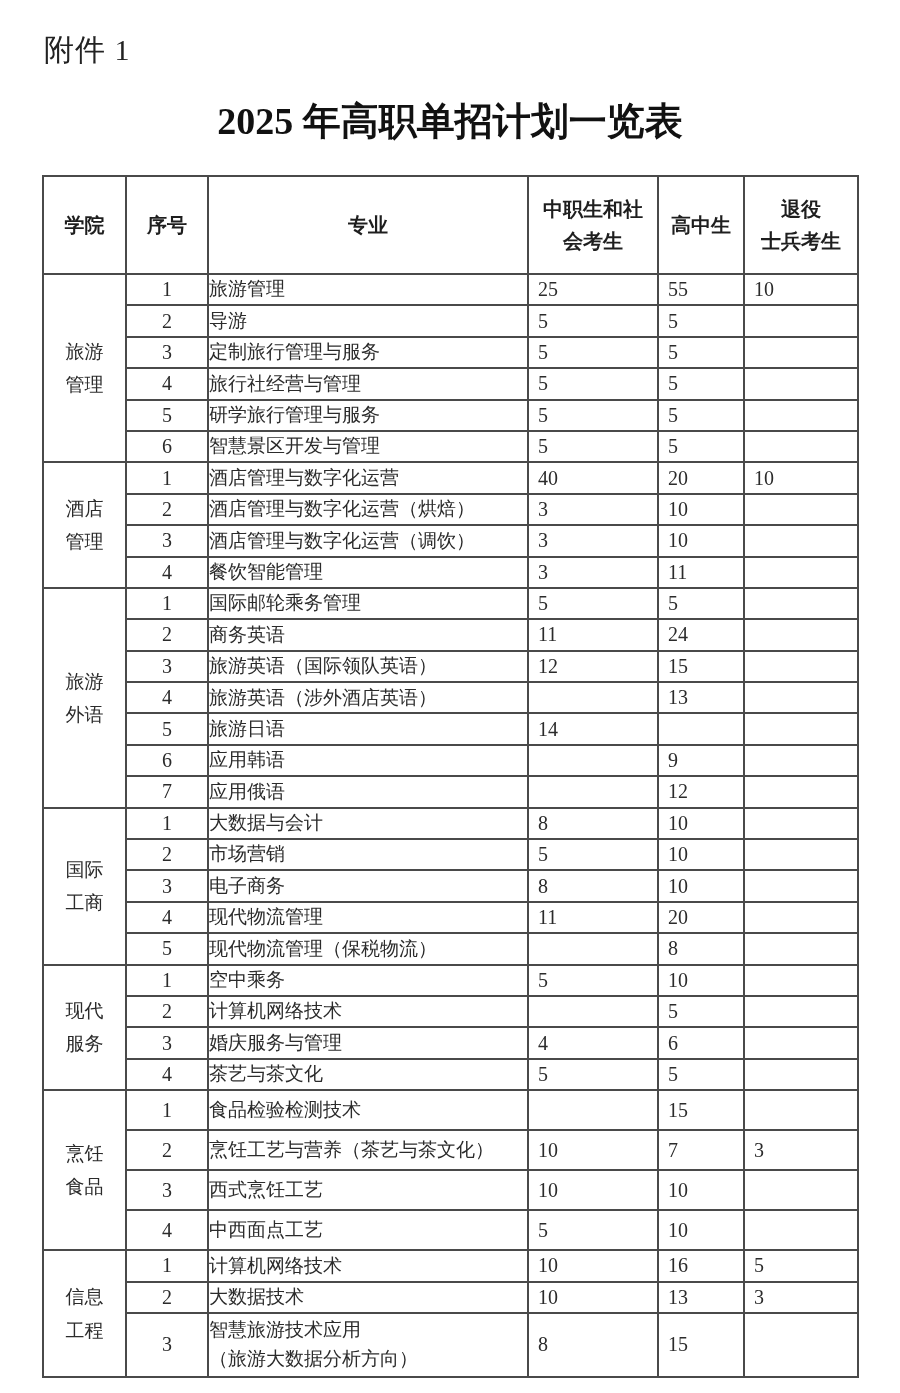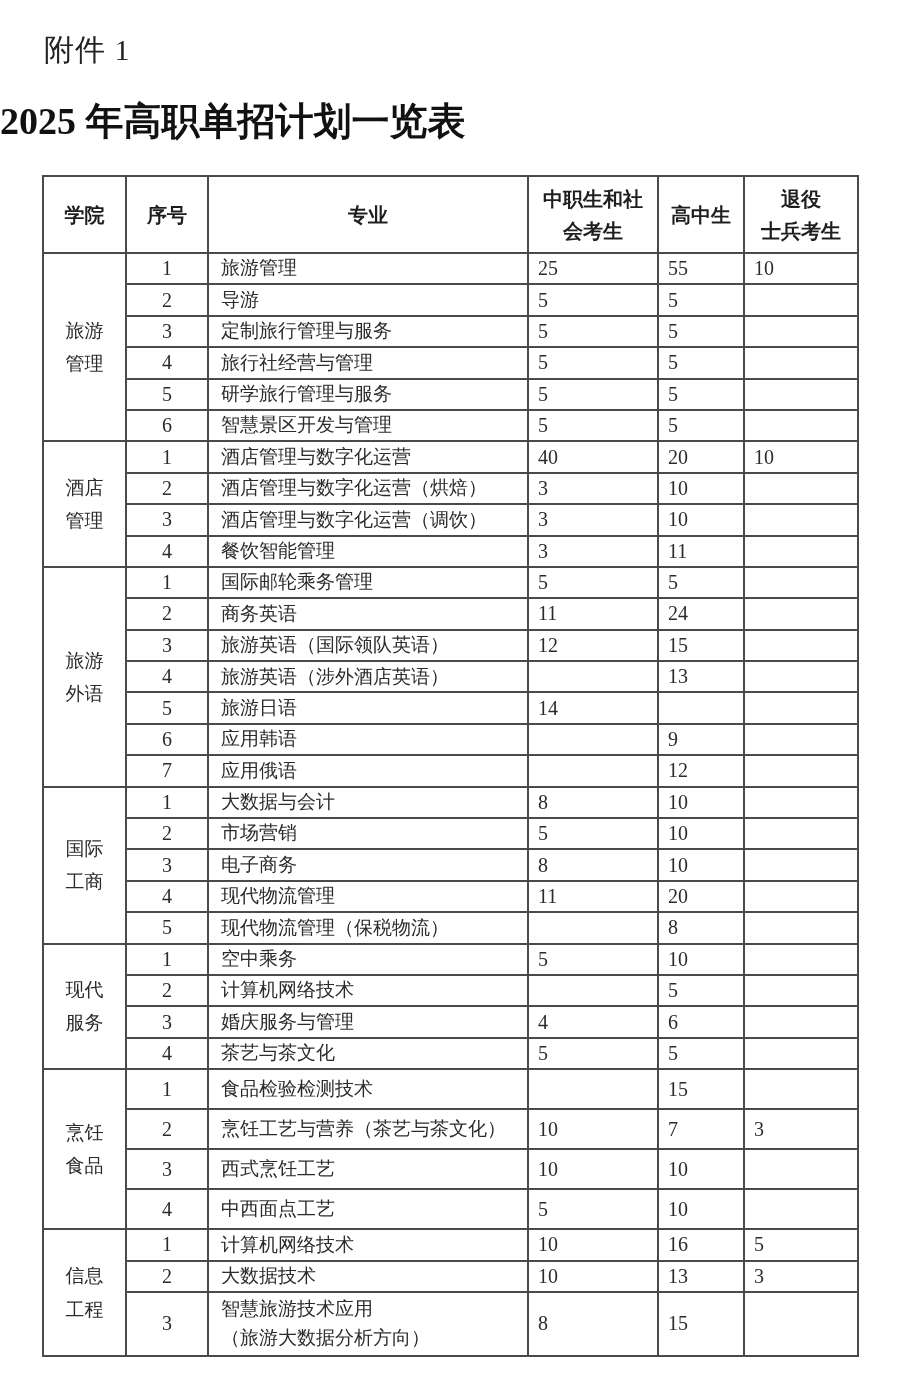--- a/index.html
+++ b/index.html
@@ -11,35 +11,36 @@
     position:relative;
     overflow:hidden;
   }
   .attachment-label {
     position:absolute; left:44px; top:30px;
     font-size:30px; color:#222222;
     letter-spacing:1px;
   }
   .doc-title {
     position:absolute; top:96px; left:0; width:100%;
+    text-align:center;
     font-size:38px; font-weight:bold; color:#111111;
     font-family:"Liberation Serif","DejaVu Serif",serif;
   }
   table.plan-table {
     position:absolute; left:42px; top:175px;
     width:815px;
     border-collapse:collapse;
     table-layout:fixed;
   }
   .plan-table th, .plan-table td {
     border:2px solid #4a4a4a;
     padding:0;
     overflow:hidden;
   }
-  .plan-table thead tr { height:77px; }
+  .plan-table thead tr { height:98px; }
   .plan-table th {
     font-family:"Liberation Sans","DejaVu Sans",sans-serif;
     font-weight:bold;
     font-size:20px;
     color:#1e1e1e;
     text-align:center;
     vertical-align:middle;
     white-space:pre-line;
     line-height:1.6;
   }
@@ -54,21 +55,20 @@
   td.college {
     text-align:center;
     white-space:pre-line;
     font-size:19px;
     line-height:1.75;
     border-radius:16px;
   }
   td.c-no { text-align:center; }
   td.c-major {
     text-align:left;
-    padding-left:12px;
     font-size:19px;
     white-space:pre-line;
     line-height:1.5;
   }
   td.c-vocational_social, td.c-highschool, td.c-veteran {
     text-align:left;
     padding-left:9px;
   }
 </style>
 </head>

